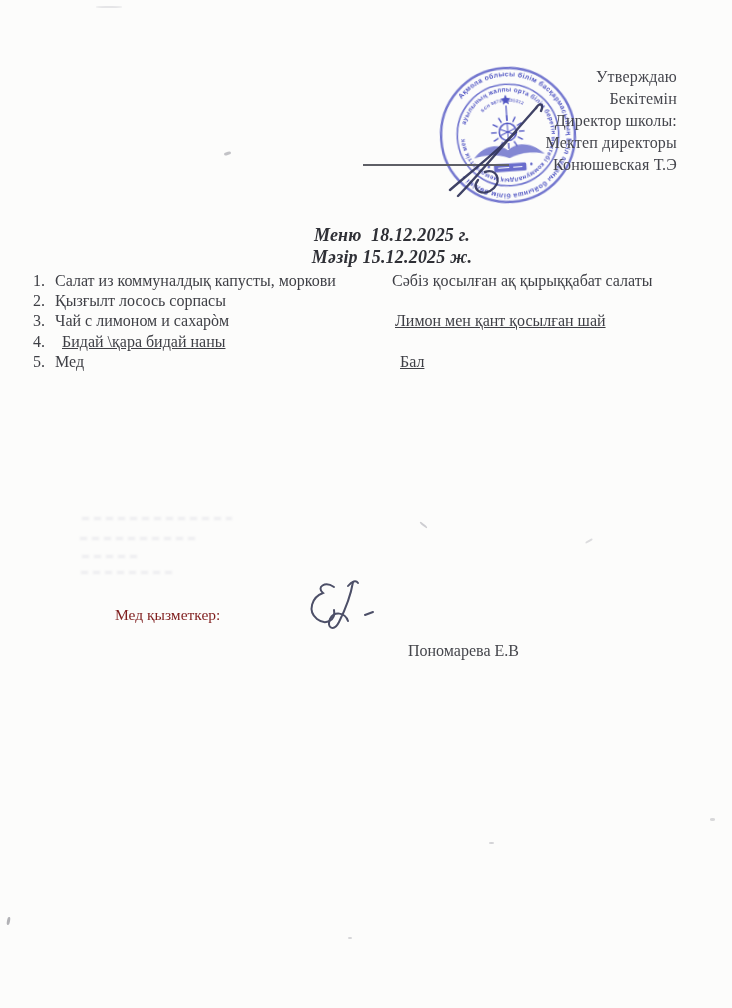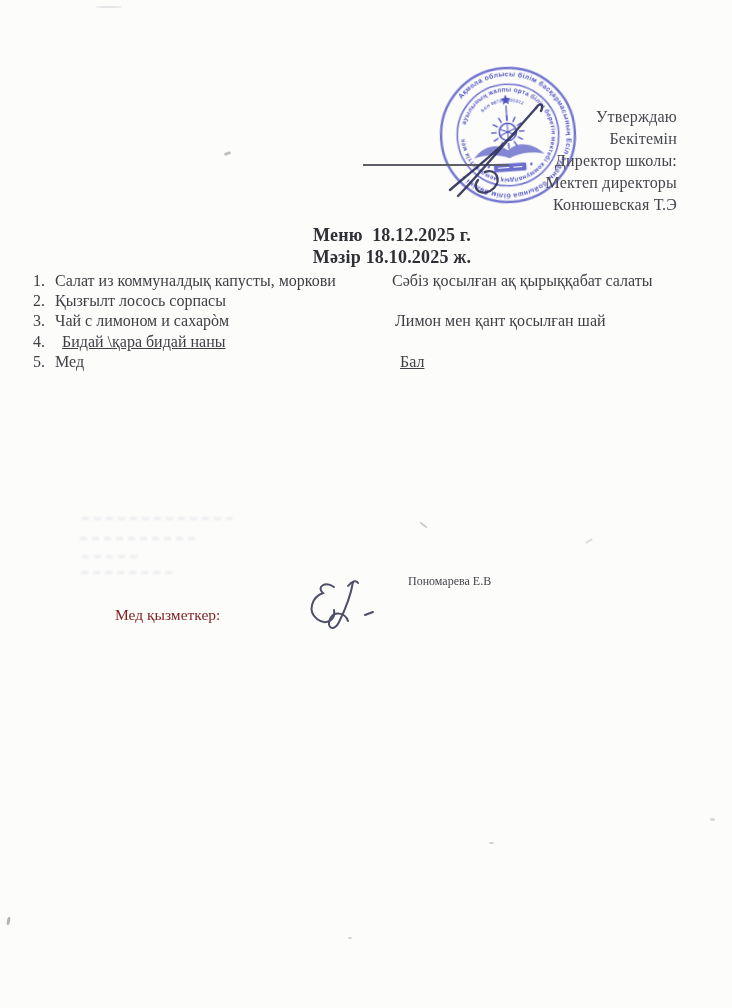--- a/index.html
+++ b/index.html
@@ -10,21 +10,20 @@
     overflow:hidden;
     font-family:"Liberation Serif", serif;
   }
   
   .approval{
     position:absolute;top:66px;right:55px;
     text-align:right;
     font-size:16px;line-height:22px;
     color:#45464d;letter-spacing:.2px;
     z-index:3;
-    margin-top:40px;
   }
   
   .stamp{
     position:absolute;left:436px;top:63px;
     width:144px;height:144px;
     color:var(--stamp-ink,#4348bf);
     filter:blur(.35px);
     opacity:.93;
     transform:rotate(-4deg);
     z-index:1;
@@ -36,36 +35,36 @@
   .sign-line{
     position:absolute;left:363px;top:164px;width:146px;height:2px;
     background:#5e5f66;z-index:2;
   }
   
   .title{
     position:absolute;left:252px;top:224px;width:280px;
     text-align:center;font-weight:bold;font-size:18px;line-height:22px;
     color:#2f3036;letter-spacing:.2px;
   }
-  .title div{white-space:pre;}
+  .title div{white-space:pre;font-style:italic;}
   
   .menu{
     position:absolute;left:33px;top:271px;width:680px;
     font-size:16px;color:#3e3f45;
   }
   .menu-row{display:flex;height:20.2px;line-height:20.2px;white-space:pre;}
   .menu-row .num{width:22px;flex:0 0 22px;}
   .menu-row .ru{width:337px;flex:0 0 337px;}
   .menu-row .kk{flex:1;}
-  .menu-row:nth-child(3) .kk{padding-left:3px;}
+  .menu-row:nth-child(3) .kk{padding-left:3px;text-decoration:underline;}
   .menu-row:nth-child(4) .kk{padding-left:7px;text-decoration:underline;}
   .menu-row:nth-child(5) .kk{padding-left:8px;text-decoration:underline;}
   
   .footer-label{position:absolute;left:115px;top:606px;font-size:15.5px;color:#7f1d1d;}
-  .footer-name{position:absolute;left:408px;top:574px;font-size:12px;color:#45464c;font-family:Liberation Serif, serif;}
+  .footer-name{position:absolute;left:408px;top:642px;font-size:16px;color:#45464c;font-family:Liberation Serif, serif;}
   .footer-signature{position:absolute;left:303px;top:576px;width:76px;height:62px;}
   
   .ghost-text{position:absolute;left:80px;top:503px;width:300px;height:80px;filter:blur(.8px);opacity:.65;}
   .ghost-line{position:absolute;height:3px;background:repeating-linear-gradient(90deg,#e4e4e9 0 7px,transparent 7px 12px);}
   .ghost-line.g1{left:2px;top:14px;width:150px;}
   .ghost-line.g2{left:0px;top:34px;width:118px;}
   .ghost-line.g3{left:2px;top:52px;width:58px;}
   .ghost-line.g4{left:1px;top:68px;width:92px;}
   .speck{position:absolute;background:#c2c2c6;border-radius:40%;}
   .sp1{left:224px;top:152px;width:7px;height:3px;transform:rotate(-15deg);}
@@ -147,21 +146,21 @@
     <g fill="none" stroke="#31345a" stroke-width="2.4" stroke-linecap="round" opacity=".92">
       <path d="M20,104 C38,86 66,52 98,16"></path>
       <path d="M12,98 C28,84 56,62 78,40"></path>
       <path d="M40,88 C32,98 46,106 56,96 C64,88 58,76 47,80"></path>
       <path d="M98,16 C102,10 106,12 103,19"></path>
     </g>
   </svg>
 
   <div class="title">
     <div>Меню  18.12.2025 г.</div>
-    <div>Мәзір 18.10.2025 ж.</div>
+    <div>Мәзір 15.12.2025 ж.</div>
   </div>
 
   <div class="menu" id="menu-rows">
     <div class="menu-row">
       <span class="num">1.</span>
       <span class="ru">Салат из коммуналдық капусты, моркови</span>
       <span class="kk">Сәбіз қосылған ақ қырыққабат салаты</span>
     </div>
 
     <div class="menu-row">

